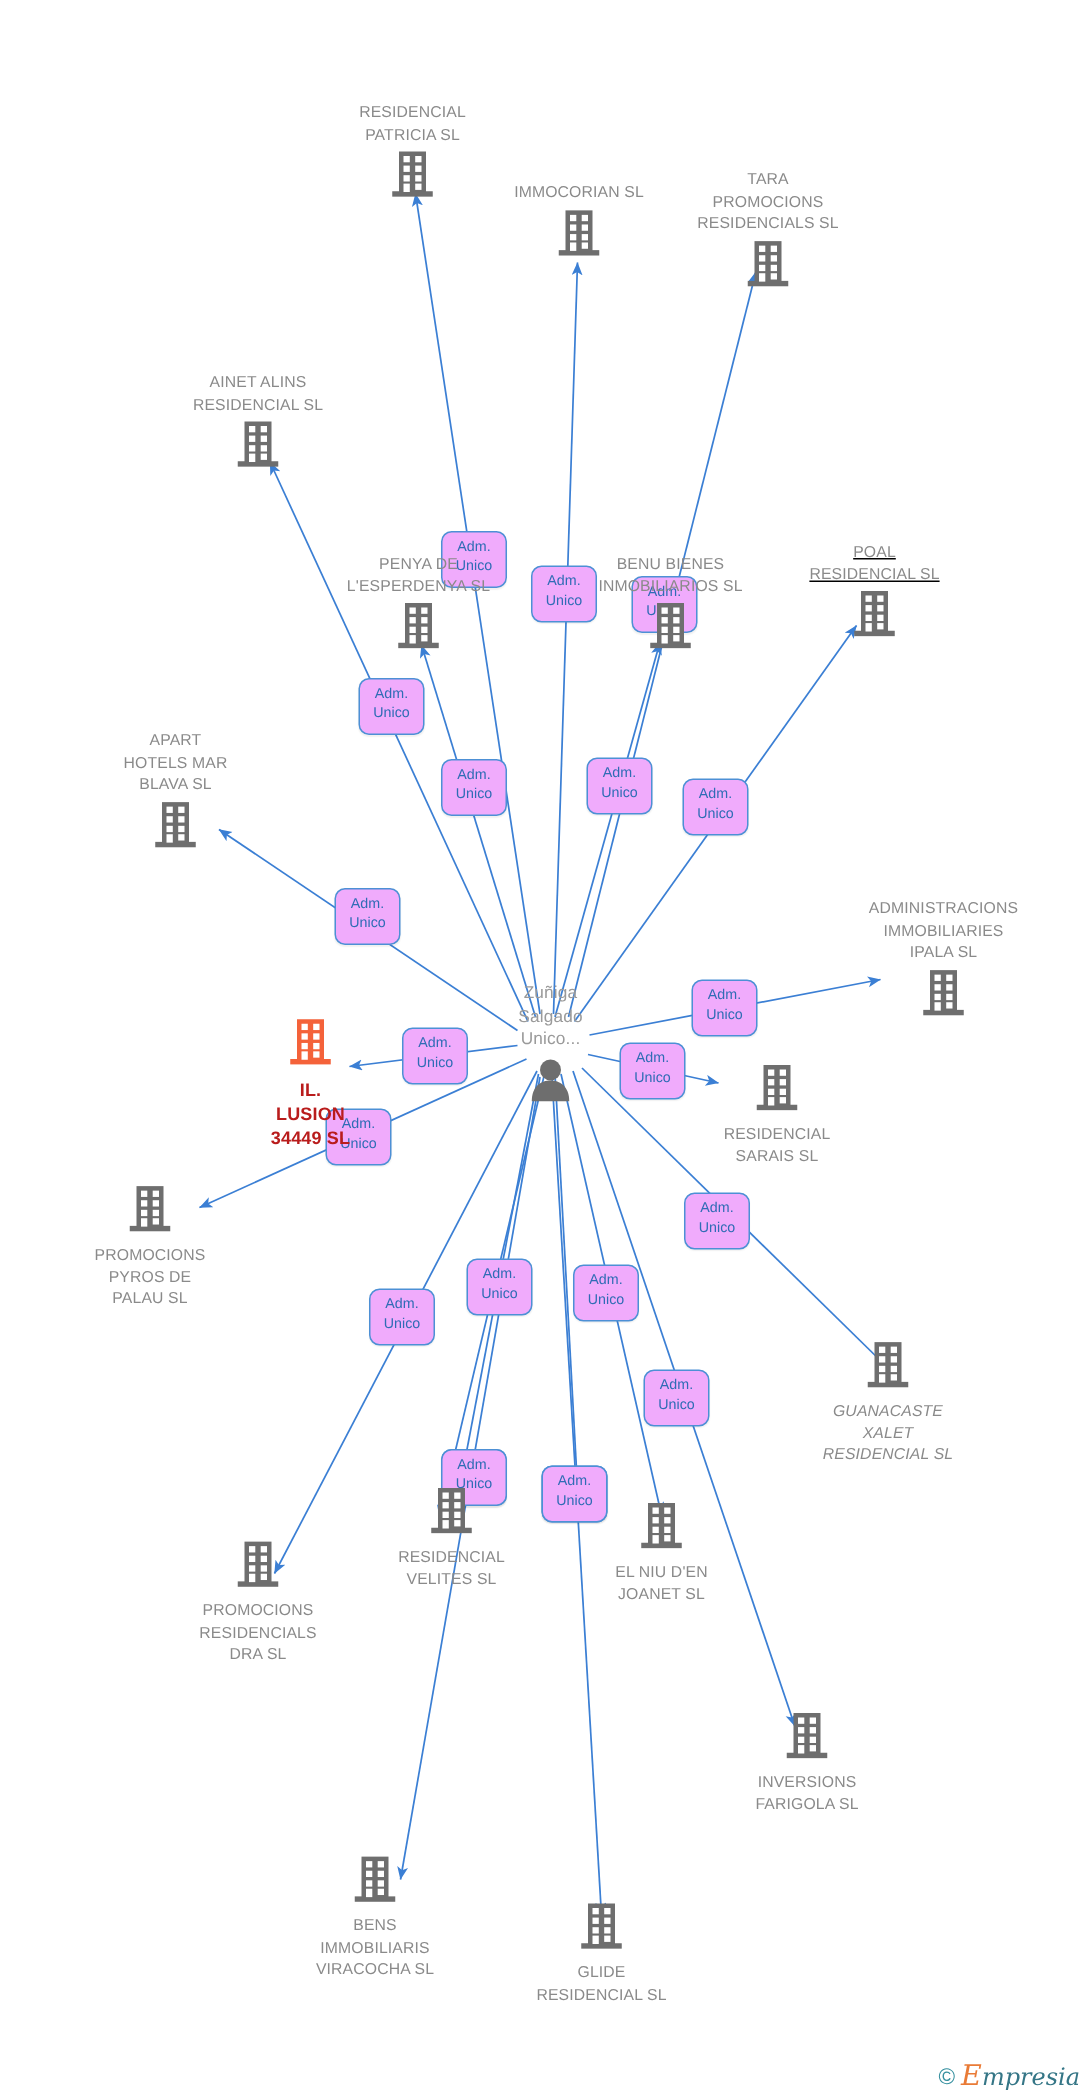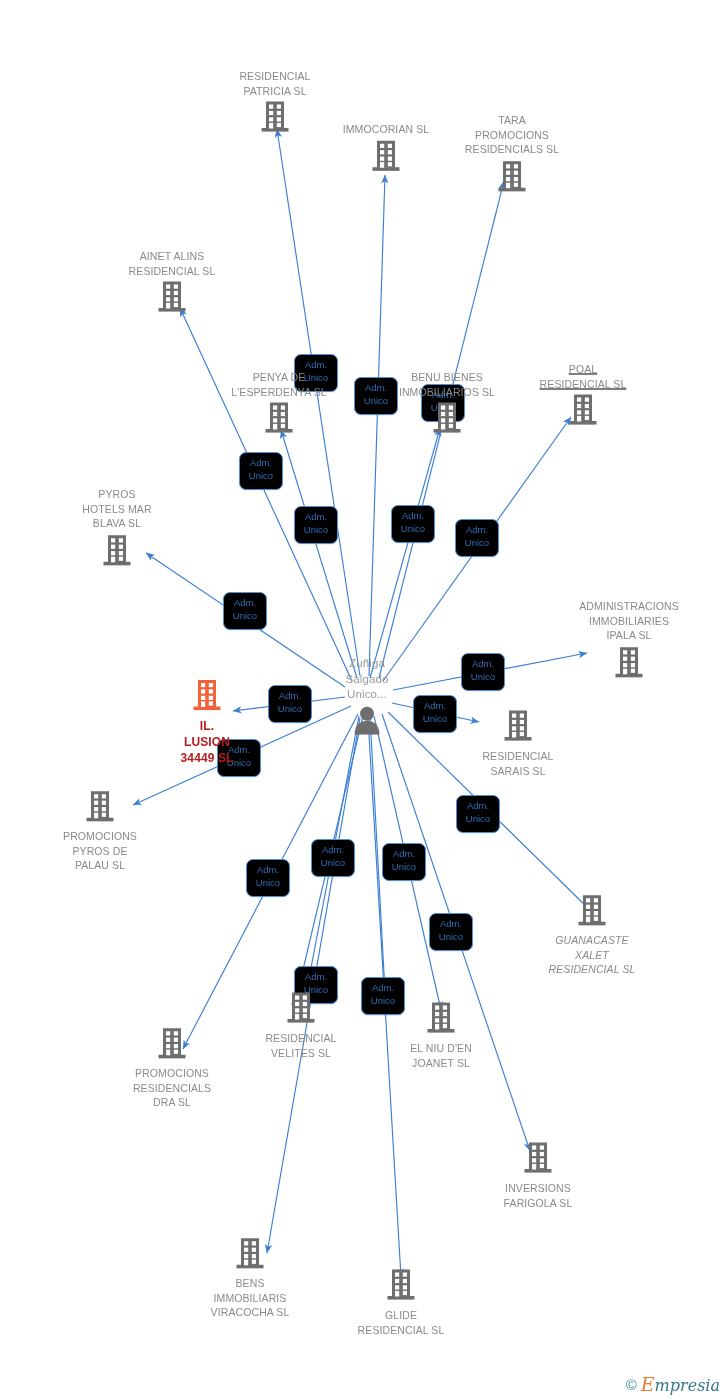--- a/index.html
+++ b/index.html
@@ -18,21 +18,21 @@
     letter-spacing:.1px;white-space:pre-line;
   }
   .node.top .cap{margin-bottom:2px;}
   .node.bottom .cap{margin-top:2px;}
   .node.person .cap{color:#9a9a9a;font-size:11.5px;line-height:15.5px;}
   .node.focus .cap{color:#b91c1c;font-weight:bold;font-size:12px;line-height:16px;}
 
   .badge{
     position:absolute;transform:translate(-50%,-50%);
     width:44px;min-height:38px;box-sizing:border-box;
-    border:1.4px solid #4d90d5;border-radius:7px;background:#000000;
+    border:1.4px solid #4d90d5;border-radius:7px;background:#f0abfc;
     color:#2f6cb5;font-size:9.5px;line-height:13px;text-align:center;
     padding:3px 1px 4px;
     box-shadow:0 1px 1px rgba(0,0,0,.06);
   }
   .badge span{display:block;}
   .wm{
     position:absolute;right:8px;bottom:6px;display:flex;align-items:center;
     gap:4px;opacity:.95;
   }
   .wm .c{color:#2b8a9a;font-size:15px;line-height:1;}
@@ -269,21 +269,21 @@
             <rect x="16.8" y="5" width="4.2" height="4.2" fill="#fff"></rect>
             <rect x="9" y="11.4" width="4.2" height="4.2" fill="#fff"></rect>
             <rect x="16.8" y="11.4" width="4.2" height="4.2" fill="#fff"></rect>
             <rect x="9" y="17.8" width="4.2" height="4.2" fill="#fff"></rect>
             <rect x="16.8" y="17.8" width="4.2" height="4.2" fill="#fff"></rect>
             <rect x="9" y="23.4" width="4.2" height="5.6" fill="#fff"></rect>
             <rect x="16.8" y="23.4" width="4.2" height="4.2" fill="#fff"></rect>
           </svg></span>
       </div>
       <div class="node top" style="left: 117px; top: 529px;">
-        <span class="cap">PYROS
+        <span class="cap">APART
 HOTELS MAR
 BLAVA SL</span>
         <span class="glyph"><svg width="30" height="34" viewBox="0 0 30 34">
             <rect x="6" y="2" width="18" height="27" fill="#6e6e6e"></rect>
             <rect x="1.5" y="28.5" width="27" height="3.6" fill="#6e6e6e"></rect>
             <rect x="9" y="5" width="4.2" height="4.2" fill="#fff"></rect>
             <rect x="16.8" y="5" width="4.2" height="4.2" fill="#fff"></rect>
             <rect x="9" y="11.4" width="4.2" height="4.2" fill="#fff"></rect>
             <rect x="16.8" y="11.4" width="4.2" height="4.2" fill="#fff"></rect>
             <rect x="9" y="17.8" width="4.2" height="4.2" fill="#fff"></rect>

